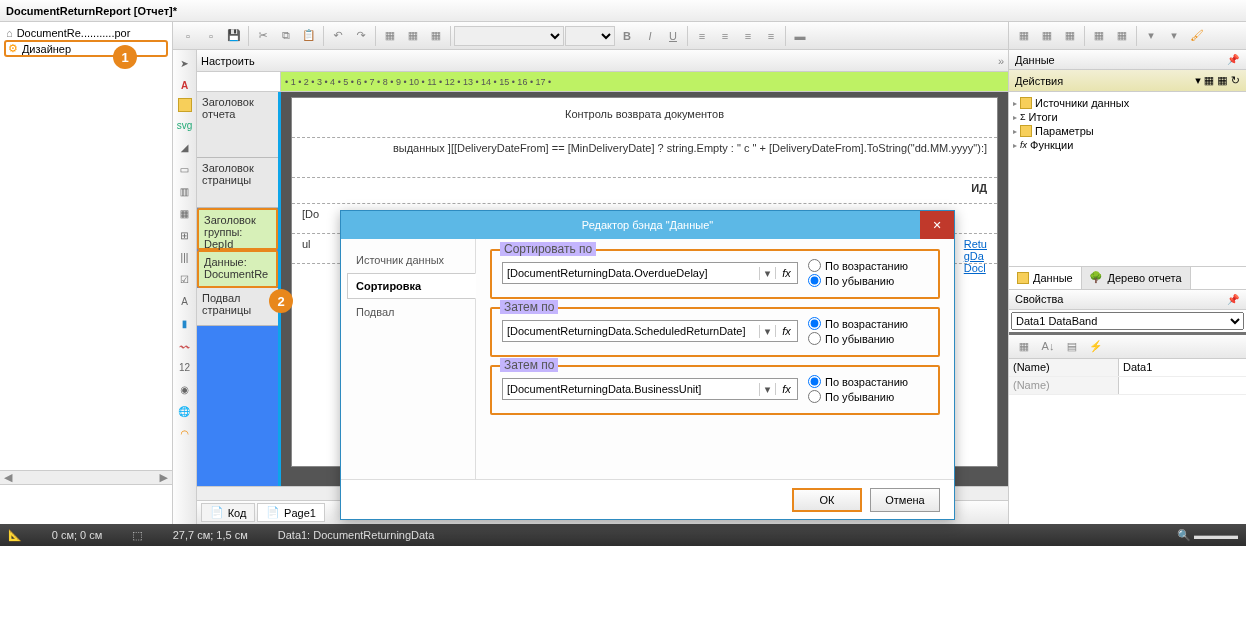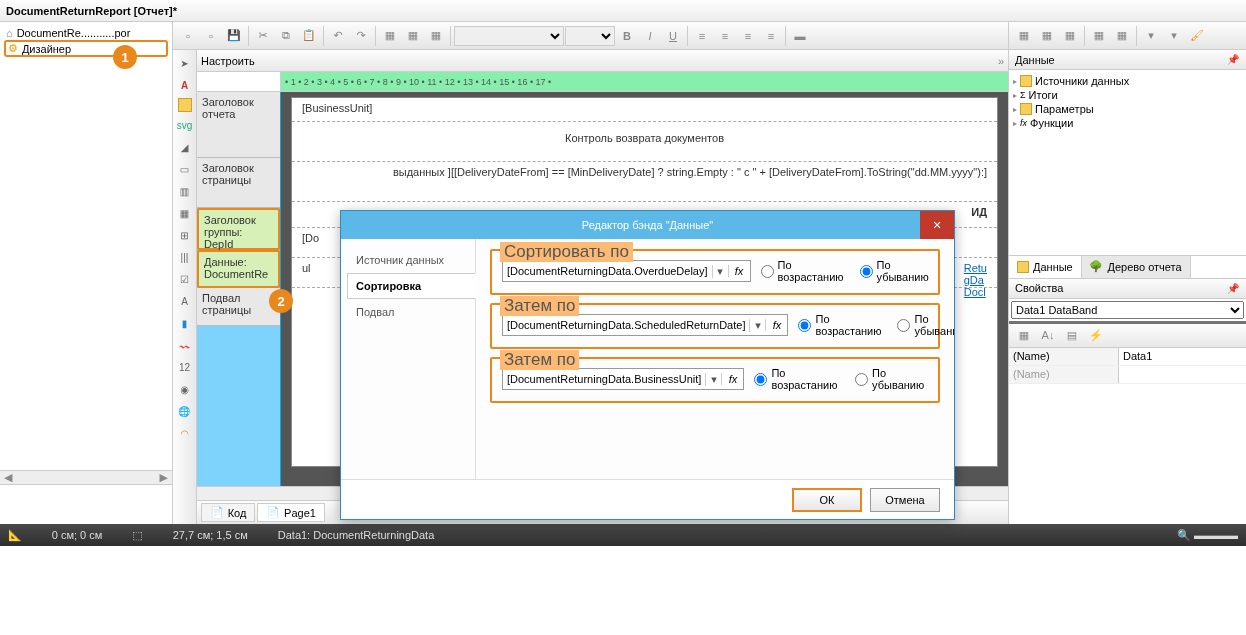--- a/index.html
+++ b/index.html
@@ -17,23 +17,23 @@
 .toolbar{height:28px;background:linear-gradient(#fdfdfd,#e5e5e5);border-bottom:1px solid #ccc;display:flex;align-items:center;padding:0 4px;gap:1px}
 .tbtn{width:22px;height:22px;display:flex;align-items:center;justify-content:center;color:#888;border:1px solid transparent;border-radius:2px}
 .tsel{height:20px;font-size:11px;border:1px solid #ccc}
 .tsep{width:1px;height:20px;background:#ccc;margin:0 2px}
 .workarea{flex:1;display:flex;overflow:hidden}
 .vtoolbar{width:24px;background:linear-gradient(90deg,#fdfdfd,#e8e8e8);border-right:1px solid #ccc;display:flex;flex-direction:column;align-items:center;padding-top:4px;gap:4px}
 .vbtn{width:18px;height:18px;display:flex;align-items:center;justify-content:center;color:#666;font-size:10px}
 .bandarea{display:flex;flex:1;flex-direction:column;position:relative}
 .btop{height:22px;background:linear-gradient(#fdfdfd,#e8e8e8);border-bottom:1px solid #ccc;display:flex;align-items:center;padding:0 4px;gap:6px}
 .ruler-row{display:flex;height:20px}
-.ruler{flex:1;background:#86efac;border-bottom:1px solid #ccc;display:flex;align-items:center;overflow:hidden;font-size:9px;color:#555;padding-left:4px}
+.ruler{flex:1;background:#bef264;border-bottom:1px solid #ccc;display:flex;align-items:center;overflow:hidden;font-size:9px;color:#555;padding-left:4px}
 .bands-scroll{flex:1;display:flex;overflow:hidden;position:relative}
-.bandlabels{width:84px;background:#7dd3fc;border-right:1px solid #0ea5e9}
+.bandlabels{width:84px;background:#3b82f6;border-right:3px solid #0ea5e9}
 .bandlbl{padding:4px 5px;border-bottom:1px solid #bbb;font-size:10px;color:#333;background:#e8e8e8}
 .bandlbl.g{background:#d7f0b8}
 .canvas{flex:1;background:#555;position:relative;overflow:hidden}
 .page{position:absolute;left:10px;top:5px;right:10px;height:370px;background:#fff;border:1px solid #888}
 .pageband{border-bottom:1px dashed #aaa;padding:4px 10px;font-size:11px;color:#333;position:relative}
 .tabsbar{height:24px;background:linear-gradient(#fdfdfd,#e8e8e8);border-top:1px solid #ccc;display:flex;align-items:center;padding:0 4px;gap:2px}
 .tab{padding:2px 8px;background:#f4f4f4;border:1px solid #ccc;display:flex;align-items:center;gap:4px}
 .scrollwrap{height:14px;background:#eee;border-top:1px solid #ccc}
 .rightpane{width:238px;border-left:1px solid #ccc;background:#fff;display:flex;flex-direction:column}
 .rtoolbar{height:28px;background:linear-gradient(#fdfdfd,#e5e5e5);border-bottom:1px solid #ccc;display:flex;align-items:center;padding:0 4px;gap:1px}
@@ -61,27 +61,27 @@
 .dialog-shade{position:absolute;left:340px;top:210px;width:615px;height:310px;z-index:100}
 .dialog{width:615px;background:#fff;border:1px solid #2e8bc0;box-shadow:0 3px 12px rgba(0,0,0,0.3)}
 .dlg-title{height:28px;background:#5cb8e6;color:#fff;display:flex;align-items:center;justify-content:center;position:relative;font-size:12px}
 .dlg-close{position:absolute;right:0;top:0;width:34px;height:28px;background:#c0392b;color:#fff;display:flex;align-items:center;justify-content:center}
 .dlg-body{display:flex;height:240px;background:#fdfdfd}
 .dlg-side{width:135px;border-right:1px solid #ddd;padding:8px 6px}
 .dlg-tab{padding:6px 8px;color:#555;border:1px solid transparent}
 .dlg-tab.active{background:#fff;border-color:#ccc;border-right:1px solid #fff;margin-right:-7px;font-weight:bold;color:#000}
 .dlg-main{flex:1;padding:10px 14px;overflow:auto}
 .fieldset{border:2px solid #e8871c;border-radius:2px;padding:8px 10px 10px;margin-bottom:8px;position:relative}
-.fs-legend{position:absolute;top:-9px;left:8px;background:#fdba74;padding:0 4px;font-size:17px;color:#555}
+.fs-legend{position:absolute;top:-9px;left:8px;background:#c4b5fd;padding:0 4px;font-size:12px;color:#555}
 .fsrow{display:flex;align-items:center;gap:10px}
 .combo{flex:1;display:flex;align-items:center;border:1px solid #999;height:22px;background:#fff}
 .combo-text{flex:1;padding:0 4px;font-size:11px}
 .combo-arrow{width:16px;text-align:center;color:#555;border-left:1px solid #ccc}
 .combo-fx{width:22px;text-align:center;font-style:italic;border-left:1px solid #ccc}
-.radios{display:flex;flex-direction:row;gap:16px;min-width:120px}
+.radios{display:flex;flex-direction:column;gap:2px;min-width:120px}
 .radio{display:flex;align-items:center;gap:4px;font-size:11px}
 .radio input{margin:0}
 .dlg-foot{height:40px;display:flex;align-items:center;justify-content:flex-end;padding:0 14px;gap:8px;border-top:1px solid #ddd}
 .btn{min-width:70px;height:24px;border:1px solid #999;background:linear-gradient(#fdfdfd,#e8e8e8);display:flex;align-items:center;justify-content:center}
 .btn.ok{border:2px solid #e8871c}
 .highlight-orange{border:2px solid #e8871c;border-radius:2px}
 .leftscrollers{height:14px;background:#eee;border-top:1px solid #ccc;display:flex;justify-content:space-between;padding:0 4px;align-items:center;color:#888}
 </style>
 </head>
 <body>
@@ -181,21 +181,20 @@
         <div class="bands-scroll">
           <div class="bandlabels">
             <div class="bandlbl" style="height:66px"><span>Заголовок отчета</span></div>
             <div class="bandlbl" style="height:50px"><span>Заголовок страницы</span></div>
             <div class="bandlbl g highlight-orange" style="height:42px"><span>Заголовок группы: DepId</span></div>
             <div class="bandlbl g highlight-orange" style="height:38px"><span>Данные: DocumentRe</span></div>
             <div class="bandlbl" style="height:38px"><span>Подвал страницы</span></div>
           </div>
           <div class="canvas">
             <div class="page">
-              <div class="pageband" style="height:24px"><span>[BusinessUnit]</span></div>
               <div class="pageband" style="height:40px;text-align:center;font-size:18px;font-weight:normal"><span>Контроль возврата документов</span></div>
               <div class="pageband" style="height:40px;text-align:right;font-size:10px;color:#333"><span>выданных ][[DeliveryDateFrom] == [MinDeliveryDate] ? string.Empty : " с " + [DeliveryDateFrom].ToString("dd.MM.yyyy"):]</span></div>
               <div class="pageband" style="height:26px;text-align:right;font-weight:bold"><span>ИД</span></div>
               <div class="pageband" style="height:30px"><span>[Do</span></div>
               <div class="pageband" style="height:30px;display:flex;justify-content:space-between">
                 <span>ul</span>
                 <span style="color:#06c;text-decoration:underline"><span>Retu</span><br><span>gDa</span><br><span>Docl</span></span>
               </div>
             </div>
           </div>
@@ -219,20 +218,24 @@
       <div class="tbtn">▦</div>
       <div class="tsep"></div>
       <div class="tbtn">▾</div>
       <div class="tbtn">▾</div>
       <div class="tbtn" style="color:#e80">🖌</div>
     </div>
     <div class="panetitle">
       <span>Данные</span>
       <span class="pin">📌</span>
     </div>
+    <div class="actions">
+      <span>Действия</span>
+      <span>▾ ▦ ▦ ↻</span>
+    </div>
     <div class="datatree">
       <div class="dtr">
           <span class="dsq"></span>
           <span>Источники данных</span>
         </div>
       <div class="dtr">
           <span style="font-size:9px">Σ</span>
           <span>Итоги</span>
         </div>
       <div class="dtr">

